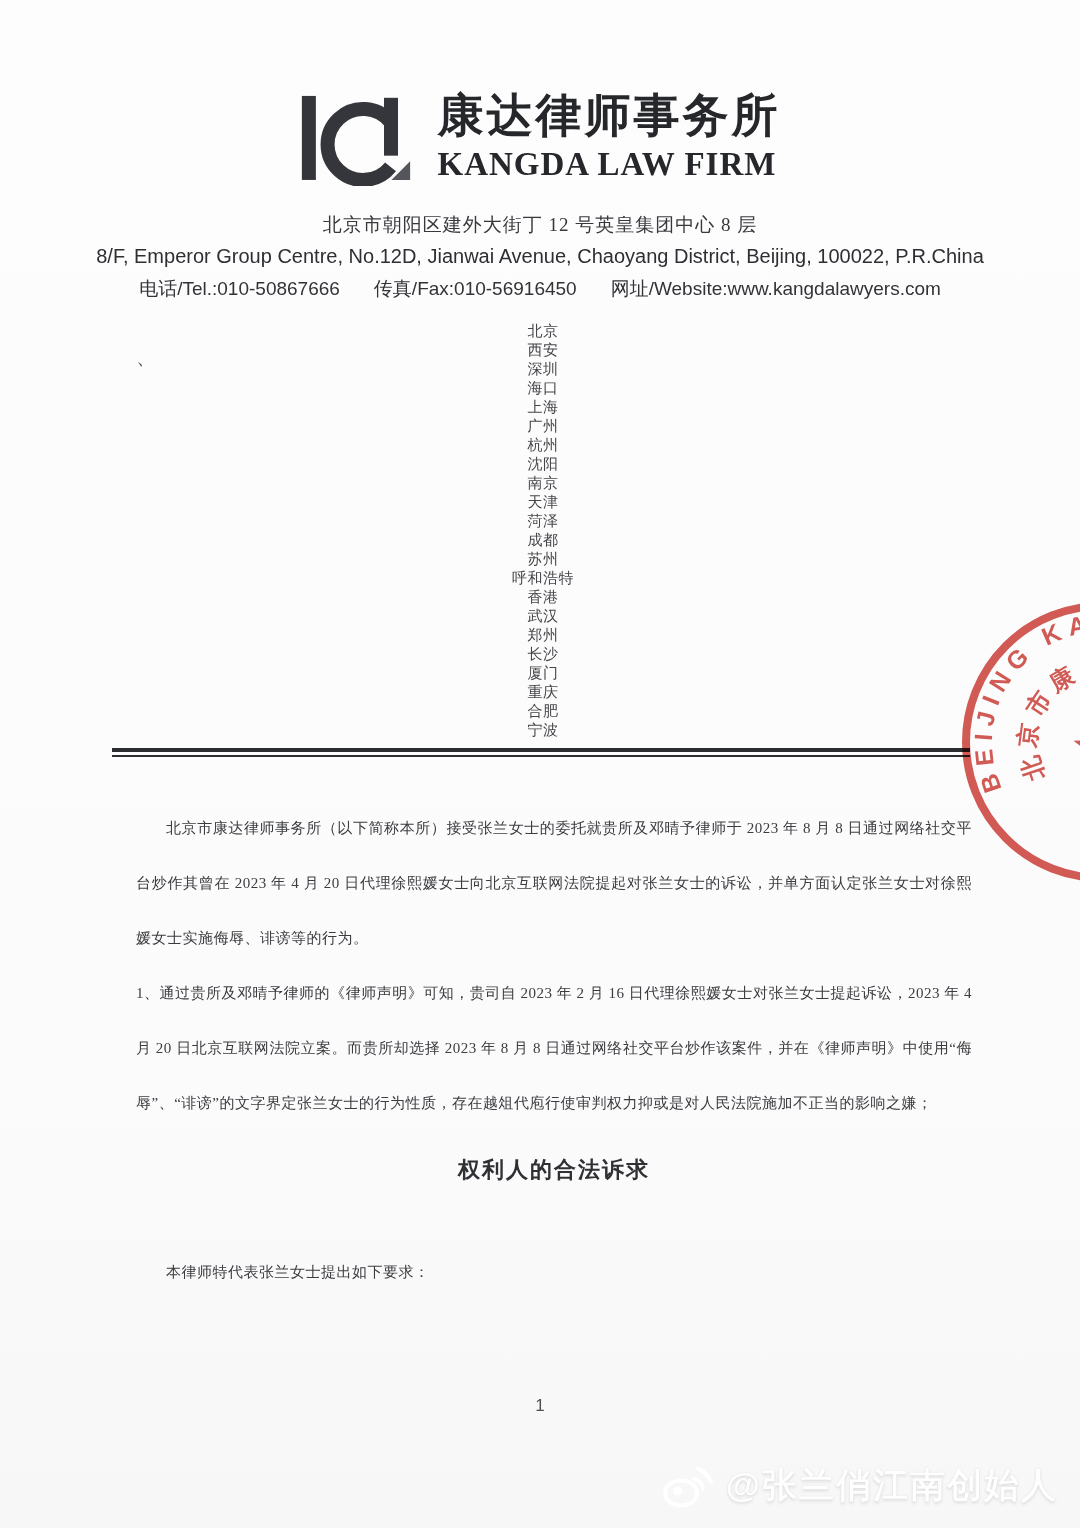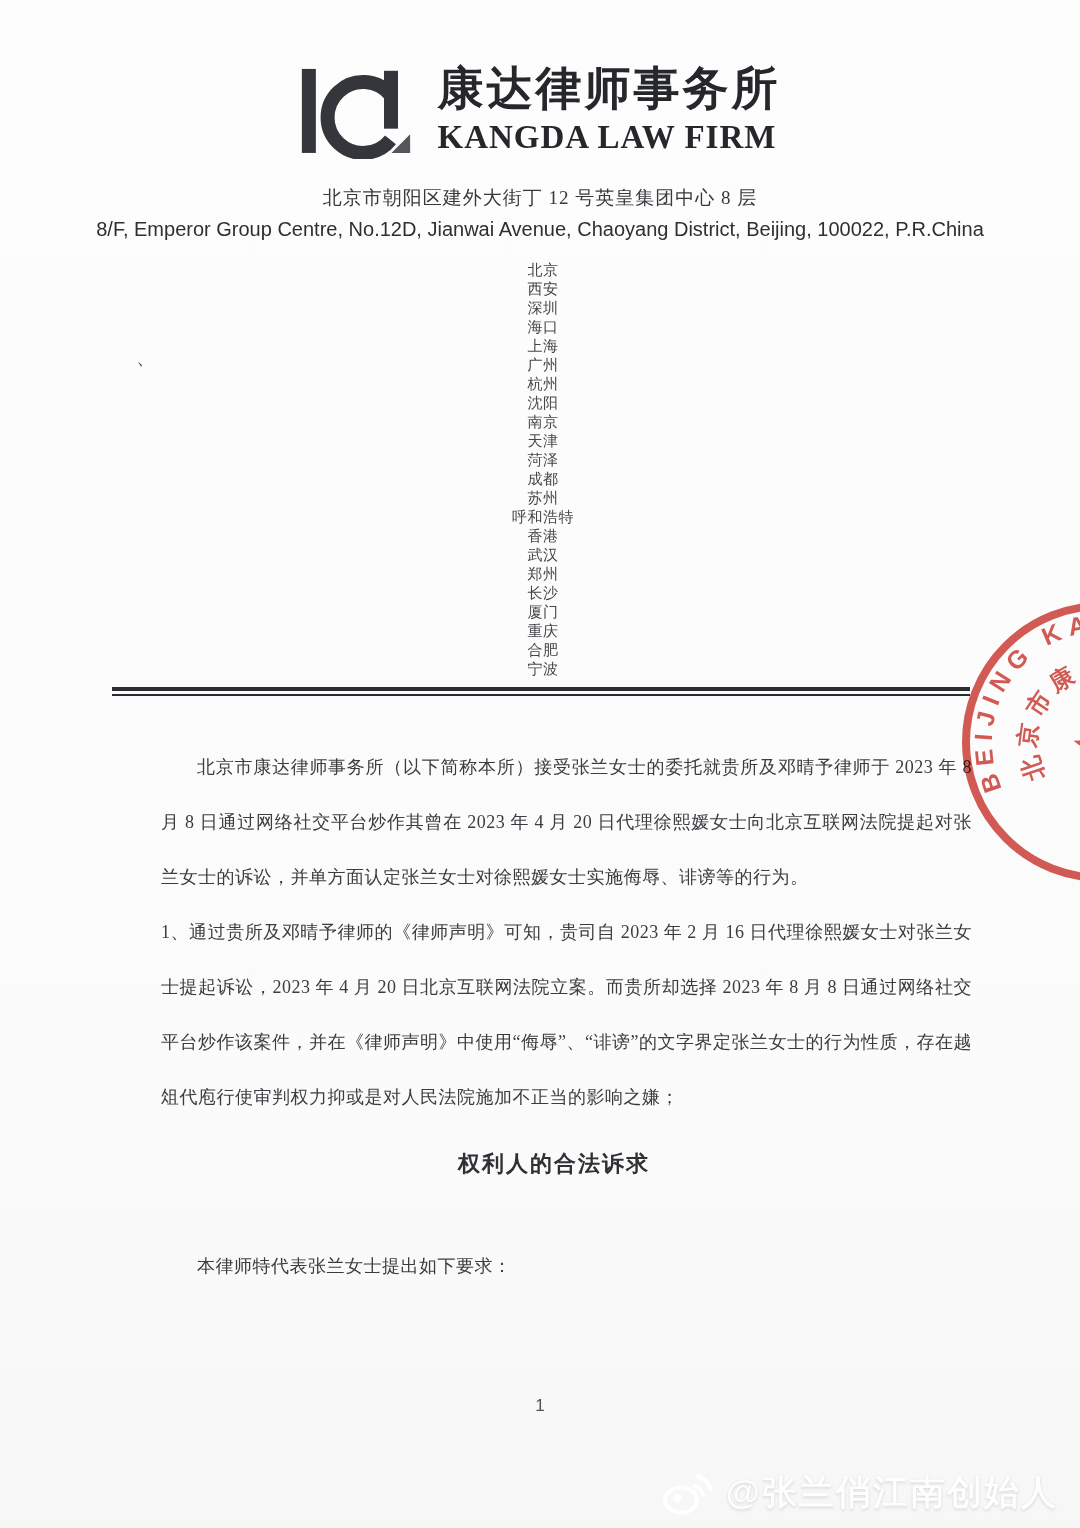--- a/index.html
+++ b/index.html
@@ -8,21 +8,21 @@
     position:relative;
     width:1080px; height:1528px;
     margin:0 auto;
     background:linear-gradient(180deg,#fdfdfd 0%, #fbfbfb 70%, #f7f7f7 100%);
     overflow:hidden;
     font-family:"Liberation Serif","DejaVu Serif",serif;
     color:#3a3a3a;
   }
 
   
-  .header { padding-top:61px; text-align:center; }
+  .header { padding-top:88px; text-align:center; }
   .brand-row { display:flex; justify-content:center; align-items:center; gap:26px; }
   .logo-mark { width:112px; height:98px; flex:0 0 auto; }
   .brand-text { text-align:left; }
   .firm-cn {
     font-size:46px; font-weight:bold; color:#26272b;
     letter-spacing:3px; line-height:1.1;
     font-family:"Liberation Serif",serif;
   }
   .firm-en {
     font-size:33px; font-weight:bold; color:#26272b;
@@ -61,22 +61,22 @@
     position:absolute; left:136px; top:344px;
     font-size:20px; color:#55565a;
   }
   .letter-body { margin:0 108px 0 136px; }
   .recipient {
     margin-top:52px;
     font-size:21.5px; font-weight:bold; color:#303135;
     letter-spacing:1px; white-space:pre-wrap;
   }
   .para {
-    font-size:18px; line-height:55px; text-align:justify;
-    color:#3b3c40; letter-spacing:0.5px;margin-left:25px;
+    font-size:15px; line-height:55px; text-align:justify;
+    color:#3b3c40; letter-spacing:0.5px;
   }
   .indent { text-indent:2em; }
   .para-first { margin-top:44px; }
   .opinion-head { margin-top:22px; }
   .section-head {
     margin-top:24px; text-align:center;
     font-size:22px; font-weight:bold; color:#2f3034; letter-spacing:2px;
   }
   .closing { margin-top:60px; }
   .page-number {
@@ -88,21 +88,21 @@
   
   .seal {
     position:absolute; left:952px; top:592px;
     width:300px; height:300px;
     opacity:0.88; mix-blend-mode:multiply;
     pointer-events:none;
   }
 
   
   .watermark {
-    position:absolute; right:22px; bottom:12px;
+    position:absolute; right:22px; bottom:19px;
     display:flex; align-items:center; gap:12px;
   }
   .watermark-handle {
     font-size:35px; font-weight:bold;
     color:rgba(255,255,255,0.97);
     text-shadow:0 0 1px rgba(190,190,190,0.55), 0 2px 3px rgba(175,175,175,0.30);
     letter-spacing:2px;
     font-family:"Liberation Sans","DejaVu Sans",sans-serif;
   }
   .weibo-glyph { width:52px; height:44px; }
@@ -122,20 +122,25 @@
       </svg>
       <div class="brand-text">
         <div class="firm-cn">康达律师事务所</div>
         <div class="firm-en">KANGDA LAW FIRM</div>
       </div>
     </div>
 
     <div class="addr-cn">北京市朝阳区建外大街丁 12 号英皇集团中心 8 层</div>
     <div class="addr-en">8/F, Emperor Group Centre, No.12D, Jianwai Avenue, Chaoyang District, Beijing, 100022, P.R.China</div>
 
+    <div class="contact-row">
+        <span>电话/Tel.:010-50867666</span>
+        <span>传真/Fax:010-56916450</span>
+        <span>网址/Website:www.kangdalawyers.com</span>
+      </div>
 
     <div class="cities-row">
         <span>北京</span>
         <span>西安</span>
         <span>深圳</span>
         <span>海口</span>
         <span>上海</span>
         <span>广州</span>
         <span>杭州</span>
         <span>沈阳</span>

